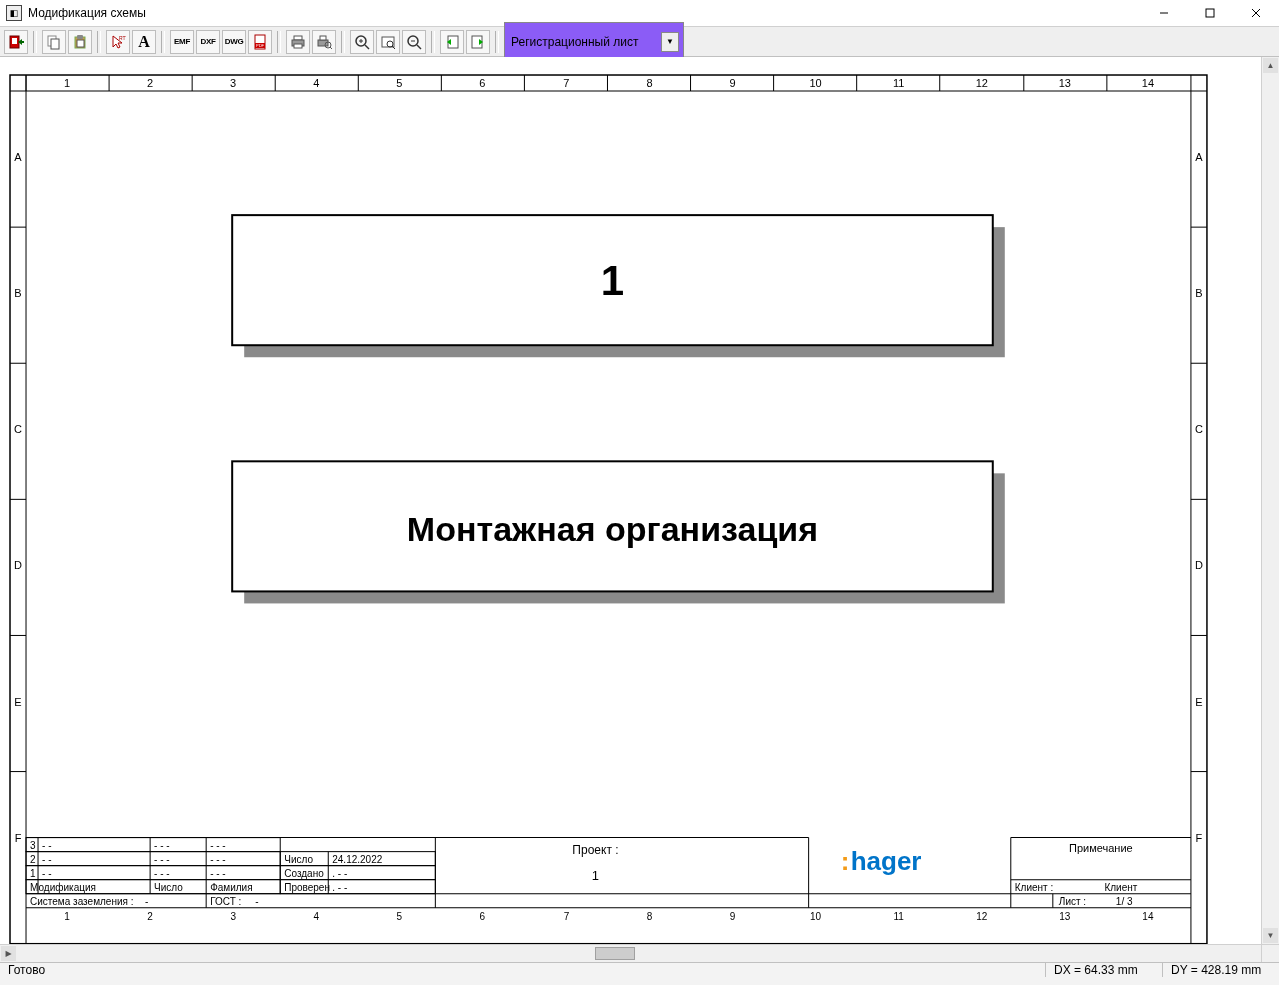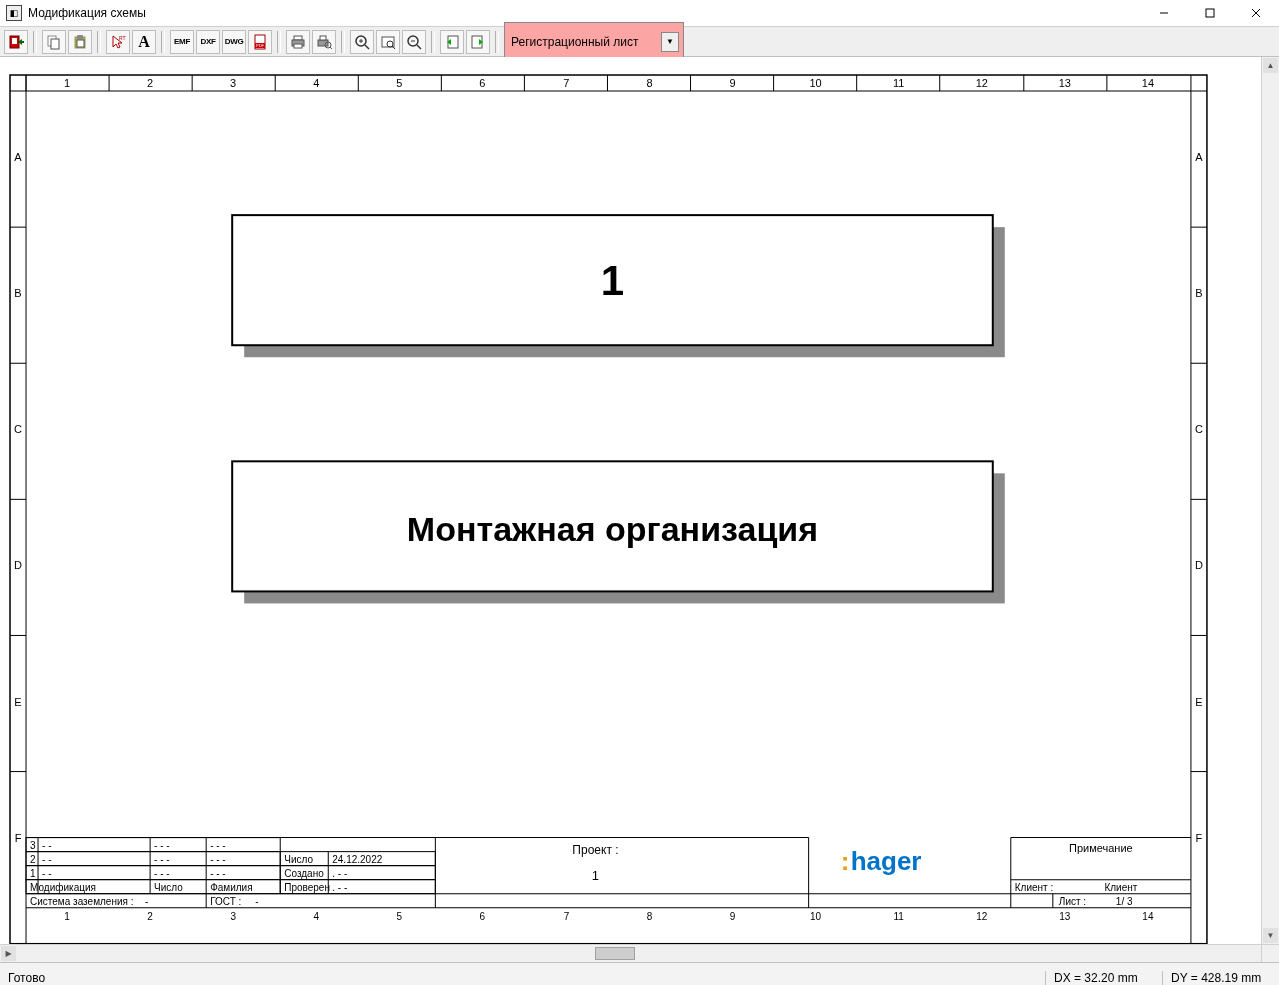--- a/index.html
+++ b/index.html
@@ -72,21 +72,21 @@
   }
   .tool-btn.txt { font-size: 8px; font-weight: bold; letter-spacing: -0.3px; font-family: Arial, sans-serif; justify-content: center; }
   .tool-sep {
     width: 2px; height: 22px;
     border-left: 1px solid #b0b0b0;
     border-right: 1px solid #fff;
     margin: 0 3px;
   }
   .tool-select {
     height: 40px;
-    background: #fca5a5;
+    background: #8b5cf6;
     border: 1px solid #888;
     display: inline-flex; align-items: center;
     font-size: 12px;
     padding: 0 4px 0 6px;
     min-width: 180px;
     box-sizing: border-box;
     justify-content: space-between;
   }
   .tool-select .chev {
     width: 16px; height: 18px;
@@ -164,21 +164,21 @@
   .proj-label { font-size: 12px; font-family: Arial, sans-serif; }
   .proj-value { font-size: 13px; font-family: Arial, sans-serif; }
   .note-label { font-size: 11px; font-family: Arial, sans-serif; }
   .hager-colon { fill: #f39b17; font-weight: bold; font-size: 26px; font-family: Arial, sans-serif; }
   .hager-text  { fill: #0074c9; font-weight: bold; font-size: 26px; font-family: Arial, sans-serif; }
 
   
   .statusbar {
     height: 22px;
     display: flex;
-    align-items: flex-end;
+    align-items: flex-start;
     background: #f3f3f3;
     border-top: 1px solid #c0c0c0;
     font-size: 12px;
   }
   .status-cell {
     border-right: 1px solid #c0c0c0;
     display: flex; align-items: center;
     padding: 0 8px;
     white-space: nowrap;
   }
@@ -508,17 +508,17 @@
     <div class="hscroll">
       <div class="arrow left-arrow">◀</div>
       <div class="thumb"></div>
       <div class="arrow right-arrow">▶</div>
       <div class="corner"></div>
     </div>
   </div>
 
   <div class="statusbar">
     <div class="status-cell grow">Готово</div>
-    <div class="status-cell fixed">DX = 32.20 mm</div>
+    <div class="status-cell fixed">DX = 64.33 mm</div>
     <div class="status-cell fixed" style="border-right:none">DY = 428.19 mm</div>
   </div>
 
 </div>
 
 </body></html>

